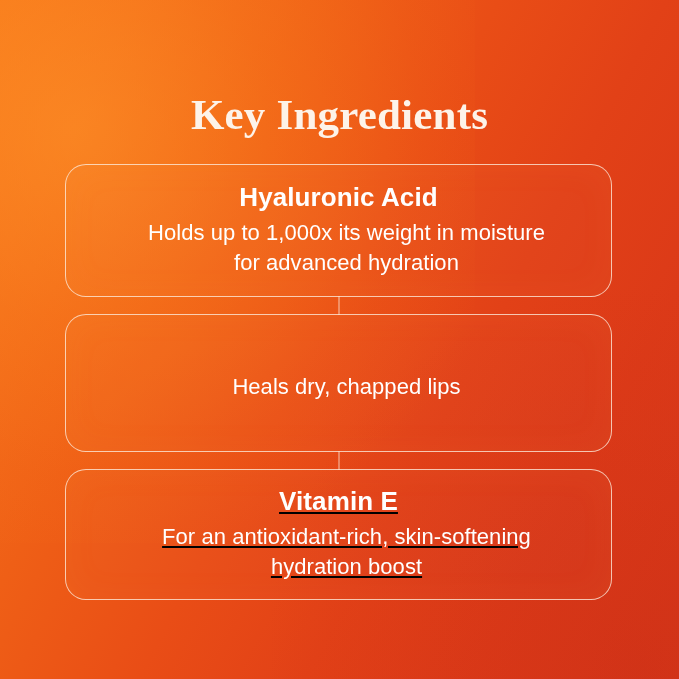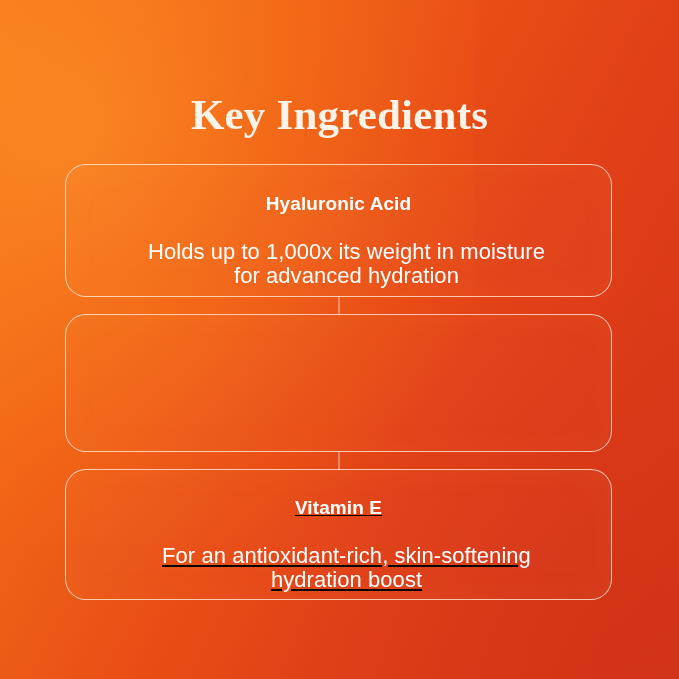--- a/index.html
+++ b/index.html
@@ -109,32 +109,32 @@
     box-shadow: inset 0 0 34px rgba(255,160,70,0.07);
   }
 
   .card-1 { height: 133px; }
   .card-2 { height: 138px; }
   .card-3 { height: 131px; text-decoration: underline; }
 
   .card-title {
     font-family: "Liberation Sans", sans-serif;
     font-weight: 700;
-    font-size: 19px;
+    font-size: 26px;
     line-height: 27px;
     letter-spacing: 0.1px;
     color: #ffffff;
-    margin: 16px;
+    margin: 0;
   }
 
   .card-desc {
     font-family: "Liberation Sans", sans-serif;
     font-weight: 400;
     font-size: 22px;
-    line-height: 24px;
+    line-height: 30px;
     letter-spacing: 0.05px;
     color: #ffffff;
     margin: 7px 0 0 16px;
     max-width: 400px;
   }
 
   
   .connector {
     position: relative;
     height: 17px;
@@ -166,20 +166,21 @@
         <div class="card-desc">Holds up to 1,000x its weight in moisture for advanced hydration</div>
       </div>
     </div>
 
     <div class="connector">
         <i></i>
       </div>
 
     <div class="card-wrap">
       <div class="card card-2">
+        <div class="card-desc">Heals dry, chapped lips</div>
       </div>
     </div>
 
     <div class="connector">
         <i></i>
       </div>
 
     <div class="card-wrap">
       <div class="card card-3">
         <div class="card-title">Vitamin E</div>

